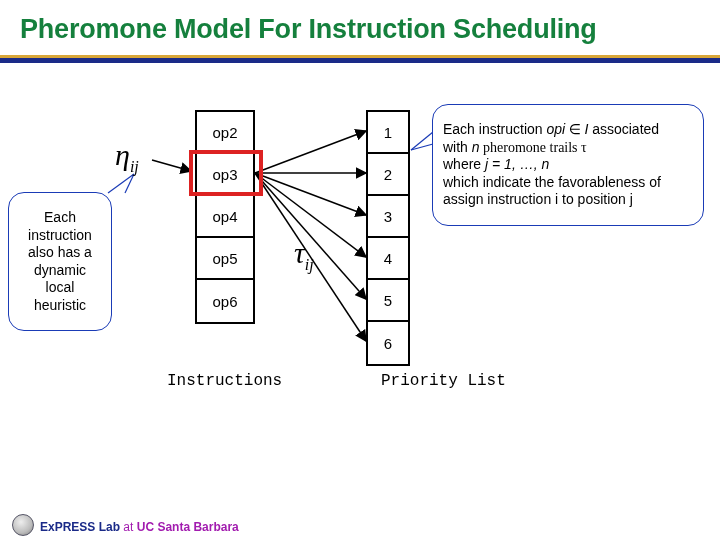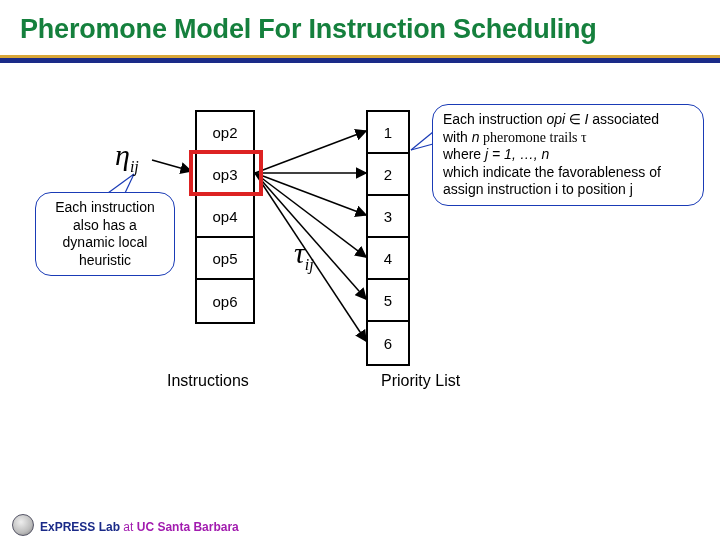--- a/index.html
+++ b/index.html
@@ -19,40 +19,40 @@
   .rule-navy { height: 5px; background: #1a2a88; margin: 0; }
   .stage { position: absolute; left: 0; top: 72px; width: 720px; height: 430px; }
 
   
   .col { position: absolute; border: 2px solid #000; background: transparent; }
   .cell { height: 42px; border-bottom: 2px solid #000; display:flex; align-items:center; justify-content:center; font-size: 15px; }
   .col .cell:last-child { border-bottom: none; }
   .ops-col { left: 195px; top: 38px; width: 60px; }
   .pri-col { left: 366px; top: 38px; width: 44px; }
 
-  .col-label { position:absolute; font-size: 16px; }
+  .col-label { position:absolute; font-size: 16px; font-family: Liberation Mono, monospace; }
   .label-instructions { left: 167px; top: 300px; }
   .label-priority { left: 342px; top: 300px; margin-left: 39px; }
 
   
   .redbox { position:absolute; left:189px; top: 78px; width: 74px; height: 46px; border: 4px solid #d22; }
 
   
   .eta { position:absolute; left: 115px; top: 66px; font-family: "Times New Roman", serif; font-style: italic; font-size: 30px; }
   .eta sub { font-size: 16px; font-style: italic; }
   
   .tau { position:absolute; left: 294px; top: 164px; font-family: "Times New Roman", serif; font-style: italic; font-size: 30px; }
   .tau sub { font-size: 16px; font-style: italic; }
 
   
   .bubble {
     position:absolute; border: 1.5px solid #1a3bb6; border-radius: 16px;
-    background: #fff; padding: 6px 10px; font-size: 14px; line-height: 1.25;
+    background: #fff; padding: 16px 10px; font-size: 14px; line-height: 1.25;
   }
-  .bubble.left { left: 8px; top: 120px; width: 140px; text-align:center;margin-left:27px; }
+  .bubble.left { left: 8px; top: 120px; width: 104px; text-align:center; }
   .bubble.right { left: 432px; top: 32px; width: 272px; }
   .bubble em, .bubble .it { font-style: italic; }
   .bubble .sym { font-family: "Times New Roman", serif; }
 
   
   svg.edges { position:absolute; left:0; top:0; width:720px; height:430px; pointer-events:none; }
 
   
   .footer { position:absolute; left:0; bottom:0; width:720px; height:30px; }
   .footer .seal { position:absolute; left:12px; bottom:4px; width:22px; height:22px; border-radius:50%; background: radial-gradient(circle at 40% 35%, #eee, #bcbcbc 60%, #777); border:1px solid #556; }

